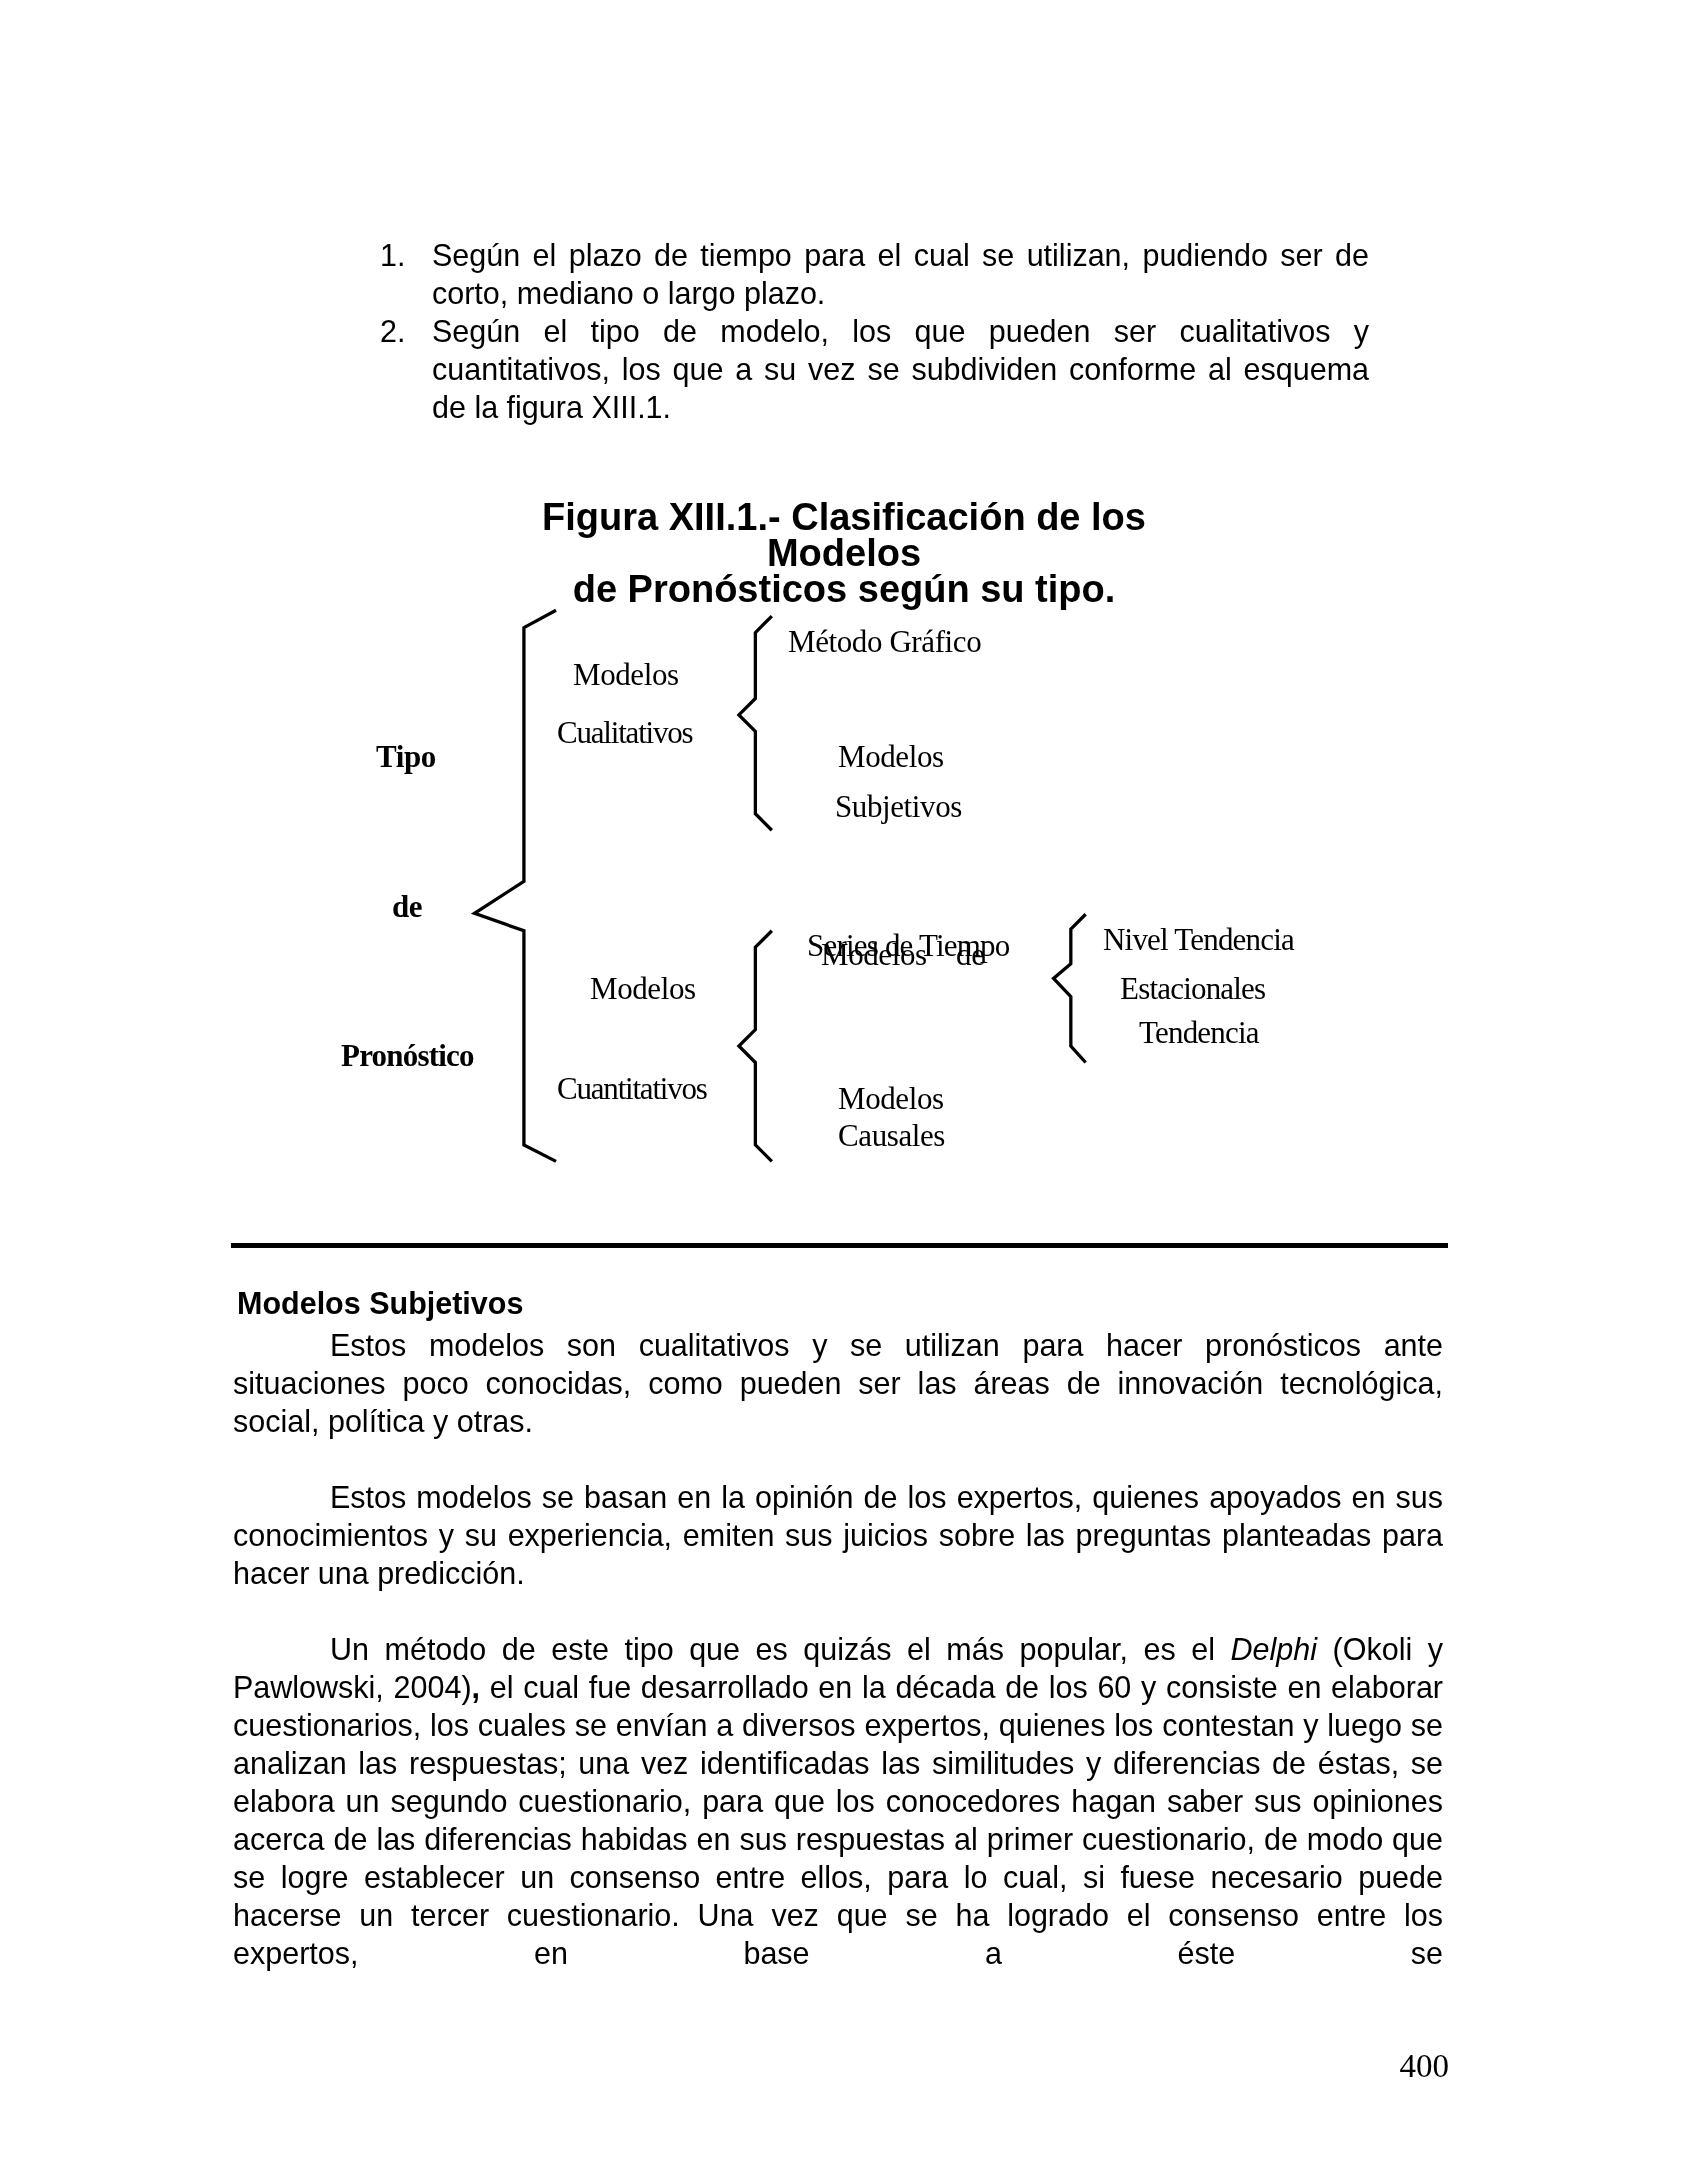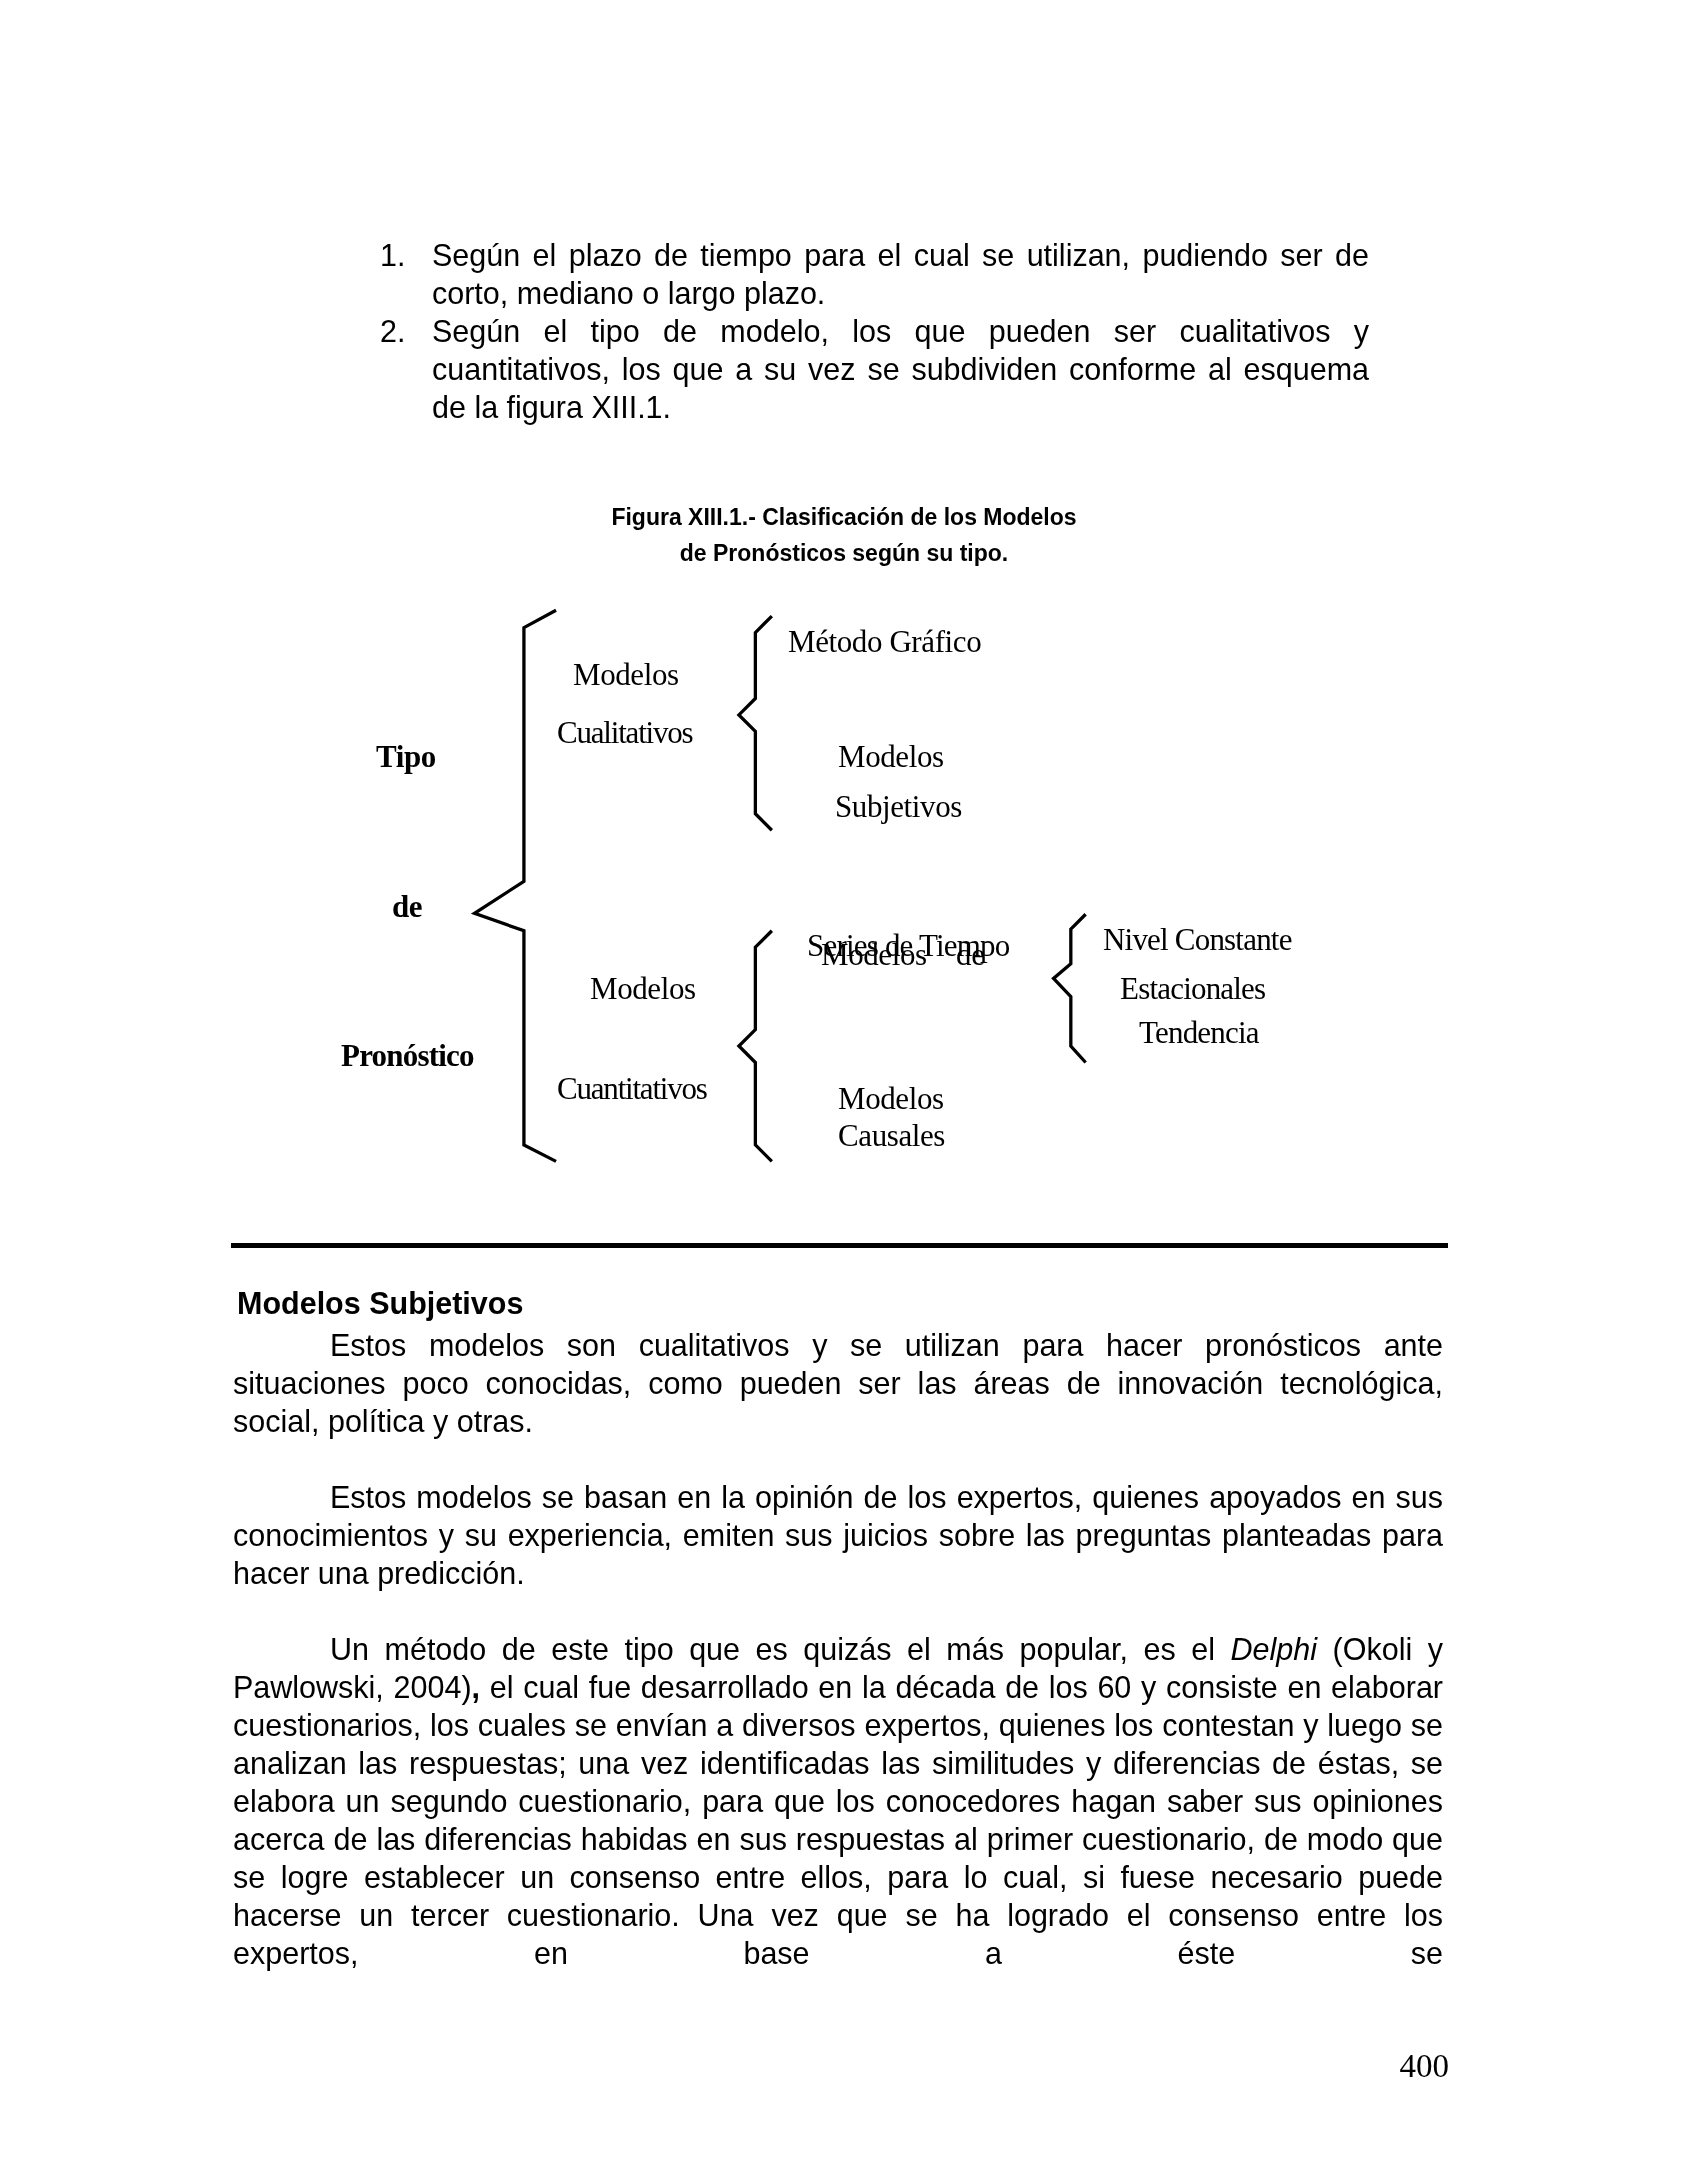--- a/index.html
+++ b/index.html
@@ -7,21 +7,21 @@
   .sans { font-family: "Liberation Sans", "DejaVu Sans", sans-serif; }
   .serif { font-family: "Liberation Serif", "DejaVu Serif", serif; }
 
   
   .list { position: absolute; left: 380px; top: 236px; width: 989px; font-size: 30.5px; line-height: 38px; }
   .list-item { position: relative; padding-left: 52px; text-align: justify; text-align-last: left; }
   .list-item .num { position: absolute; left: 0; top: 0; }
 
   
   .fig-caption { position: absolute; left: 461px; top: 499px; width: 766px; text-align: center;
-                 font-size: 23px; line-height: 36px; font-weight: bold; }
+                 font-size: 38px; line-height: 36px; font-weight: bold; }
 
   
   .diagram { position: absolute; left: 0; top: 0; width: 1687px; height: 1219px; }
   .diagram svg { position: absolute; left: 0; top: 0; }
   .dlabel { position: absolute; white-space: nowrap; font-size: 31px; line-height: 1; letter-spacing: -0.4px; }
   .dlabel.bold { font-weight: bold; font-family: Liberation Serif, serif; }
 
   
   .rule { position: absolute; left: 231px; top: 1243px; width: 1217px; height: 5px; background: #000; }
 
@@ -76,21 +76,21 @@
   <div class="dlabel" style="left:823px; top:791px;margin-left:12px;">Subjetivos</div>
 
   <div class="dlabel" style="left:590px; top:973px;">Modelos</div>
   <div class="dlabel" style="left:557px; top:1073px; letter-spacing:-1.2px;">Cuantitativos</div>
 
   <div class="dlabel" style="left:821px; top:939px; white-space:pre;">Modelos    de</div>
   <div class="dlabel" style="left:807px; top:930px; letter-spacing:-0.8px;">Series de Tiempo</div>
   <div class="dlabel" style="left:838px; top:1083px;">Modelos</div>
   <div class="dlabel" style="left:838px; top:1120px;">Causales</div>
 
-  <div class="dlabel" style="left:1103px; top:924px; letter-spacing:-0.8px;">Nivel Constante</div>
+  <div class="dlabel" style="left:1103px; top:924px; letter-spacing:-0.8px;">Nivel Tendencia</div>
   <div class="dlabel" style="left:1120px; top:973px; letter-spacing:-0.8px;">Estacionales</div>
   <div class="dlabel" style="left:1139px; top:1017px; letter-spacing:-0.8px;text-align:center;">Tendencia</div>
 </div>
 
 <div class="rule"></div>
 
 <div class="section sans">
   <h2>Modelos Subjetivos</h2>
   <p>Estos modelos son cualitativos y se utilizan para hacer pronósticos ante situaciones poco conocidas, como pueden ser las áreas de innovación tecnológica, social, política y otras.</p>
   <p>Estos modelos se basan en la opinión de los expertos, quienes apoyados en sus conocimientos y su experiencia, emiten sus juicios sobre las preguntas planteadas para hacer una predicción.</p>

